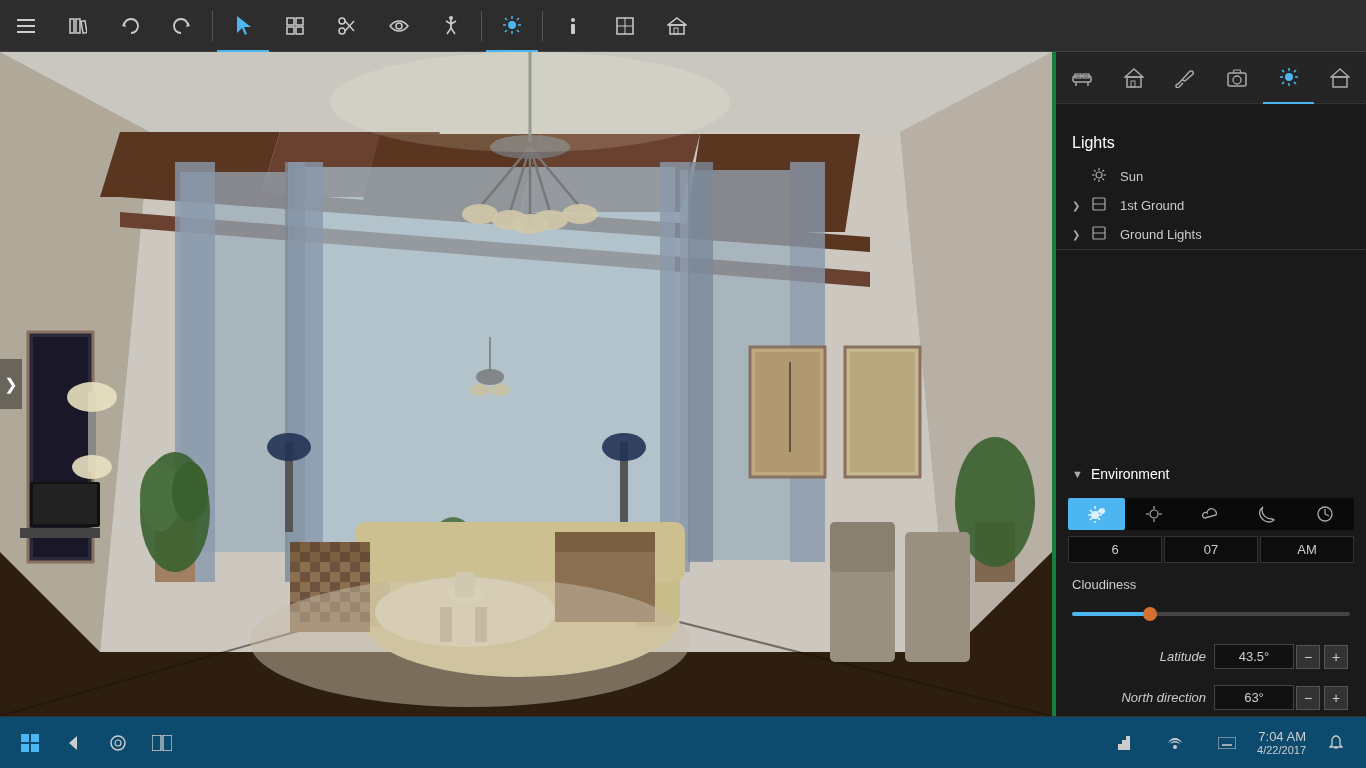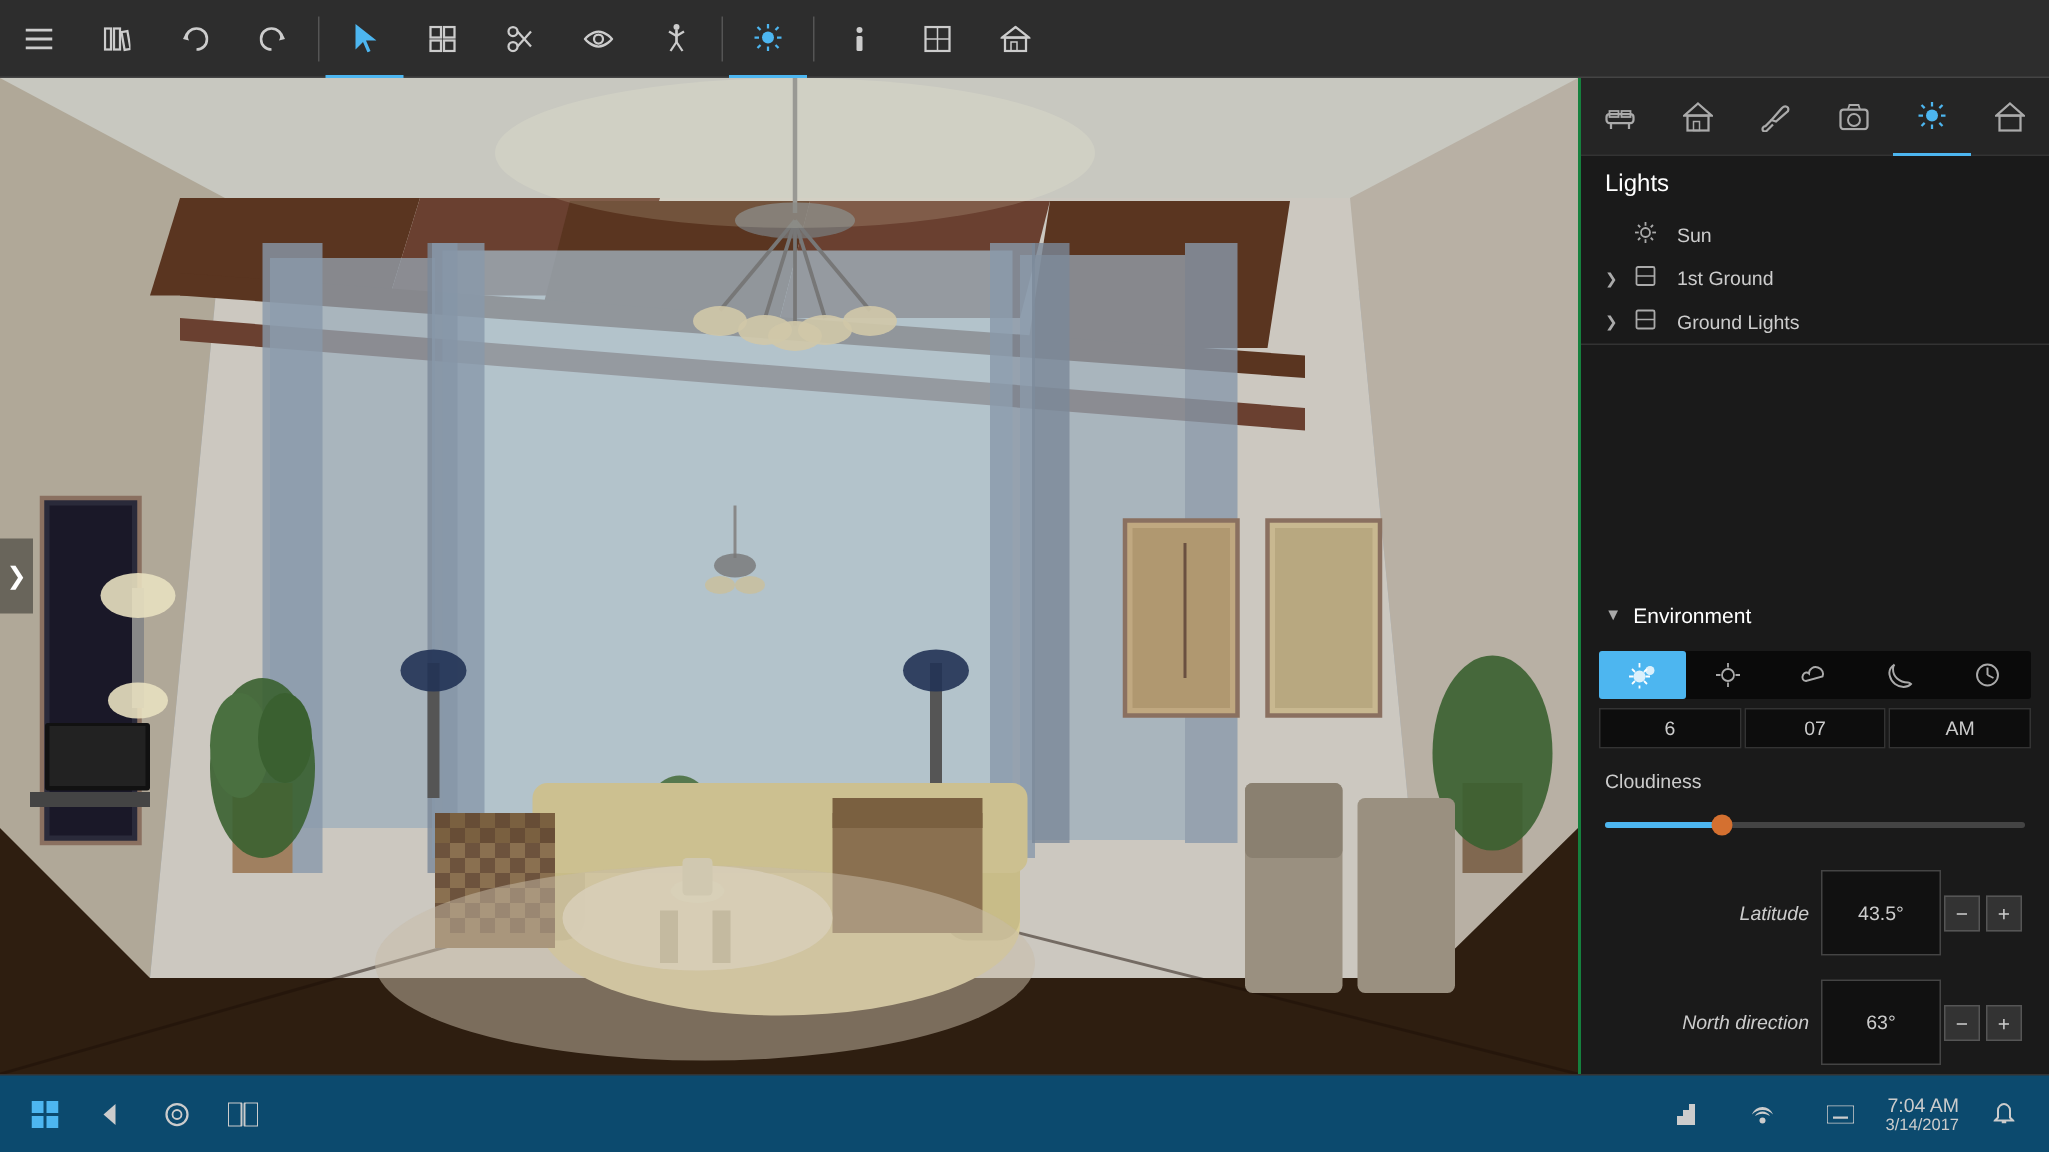--- a/index.html
+++ b/index.html
@@ -67,21 +67,22 @@
       z-index: 10;
     }
 
     
     #right-panel {
       width: 314px;
       height: 664px;
       background: #1a1a1a;
       display: flex;
       flex-direction: column;
-      border-left: 2px solid #15803d;
+      border-left: 4px solid #15803d;
+      gap: 20px;
     }
 
     
     #panel-icons {
       height: 52px;
       background: #252525;
       display: flex;
       align-items: center;
       border-bottom: 1px solid #333;
     }
@@ -233,21 +234,21 @@
       flex: 1;
       text-align: right;
       margin-right: 8px;
       font-style: italic;
     }
     .coord-input {
       background: #111;
       border: 1px solid #444;
       color: #ccc;
       font-size: 13px;
-      padding: 20px 6px;
+      padding: 4px 6px;
       width: 80px;
       text-align: center;
     }
     .coord-minus, .coord-plus {
       width: 24px;
       height: 24px;
       background: #333;
       border: 1px solid #555;
       color: #ccc;
       display: flex;
@@ -773,21 +774,21 @@
           <line x1="6" y1="4" x2="6" y2="4" stroke="#ccc" stroke-width="2"></line>
           <line x1="9" y1="4" x2="9" y2="4" stroke="#ccc" stroke-width="2"></line>
           <line x1="12" y1="4" x2="12" y2="4" stroke="#ccc" stroke-width="2"></line>
           <line x1="15" y1="4" x2="15" y2="4" stroke="#ccc" stroke-width="2"></line>
           <line x1="4" y1="8" x2="14" y2="8" stroke="#ccc" stroke-width="1.5"></line>
         </svg>
     </div>
 
     <div id="clock">
       <div id="clock-time">7:04 AM</div>
-      <div id="clock-date">3/14/2017</div>
+      <div id="clock-date">4/22/2017</div>
     </div>
 
     <div class="taskbar-btn">
       <svg width="14" height="16" viewBox="0 0 14 16">
           <path d="M7 1 C5 1 3 3 3 5 L3 10 L1 12 L13 12 L11 10 L11 5 C11 3 9 1 7 1Z" fill="none" stroke="#ccc" stroke-width="1.3"></path>
           <line x1="5.5" y1="13" x2="8.5" y2="13" stroke="#ccc" stroke-width="1.5"></line>
         </svg>
     </div>
   </div>
 </div>

